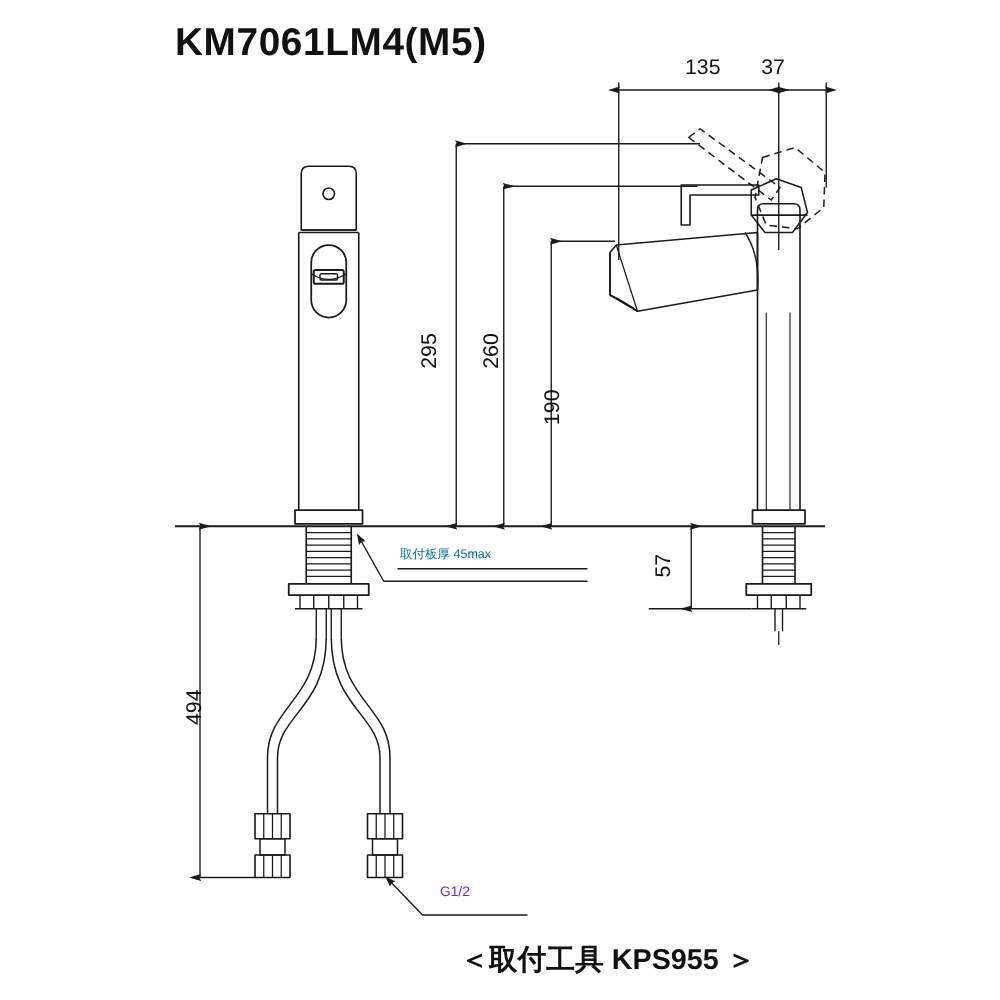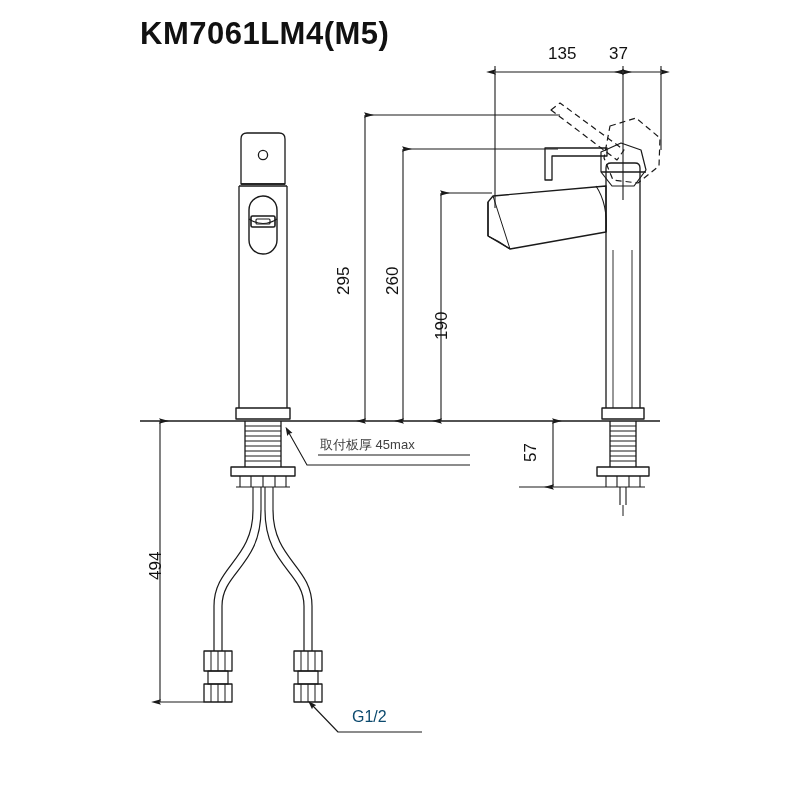--- a/index.html
+++ b/index.html
@@ -16,25 +16,25 @@
     font-size:31px;font-weight:700;letter-spacing:0.5px;
     color:#111111;white-space:nowrap;
   }
 
   #footer{
     position:absolute;left:368px;top:752px;
     font-size:23px;font-weight:700;color:#111111;white-space:nowrap;
   }
 
   .note{
-    position:absolute;font-size:13px;color:#404040;white-space:nowrap;
+    position:absolute;font-size:10px;color:#0369a1;white-space:nowrap;
   }
   #note-thickness{left:320px;top:436px;}
   #note-hole{left:320px;top:472px;}
-  #label-g12{position:absolute;left:352px;top:708px;font-size:16px;color:#0c4a6e;white-space:nowrap;}
+  #label-g12{position:absolute;left:352px;top:708px;font-size:11px;color:#6d28d9;white-space:nowrap;}
 
   .dim{
     position:absolute;font-size:17px;color:#111111;white-space:nowrap;
   }
   .dim.vert{transform:rotate(-90deg);transform-origin:left top;}
 
   #d135{left:548px;top:44px;}
   #d37{left:609px;top:44px;}
   #d295{left:334px;top:295px;}
   #d260{left:383px;top:295px;}
@@ -227,14 +227,15 @@
   <div class="dim vert" id="d295">295</div>
   <div class="dim vert" id="d260">260</div>
   <div class="dim vert" id="d190">190</div>
   <div class="dim vert" id="d57">57</div>
   <div class="dim vert" id="d494">494</div>
 
   <div class="note" id="note-thickness">取付板厚 45max</div>
 
   <div id="label-g12">G1/2</div>
 
+  <div id="footer">＜取付工具 KPS955 ＞</div>
 
 </div>
 
 </body></html>

